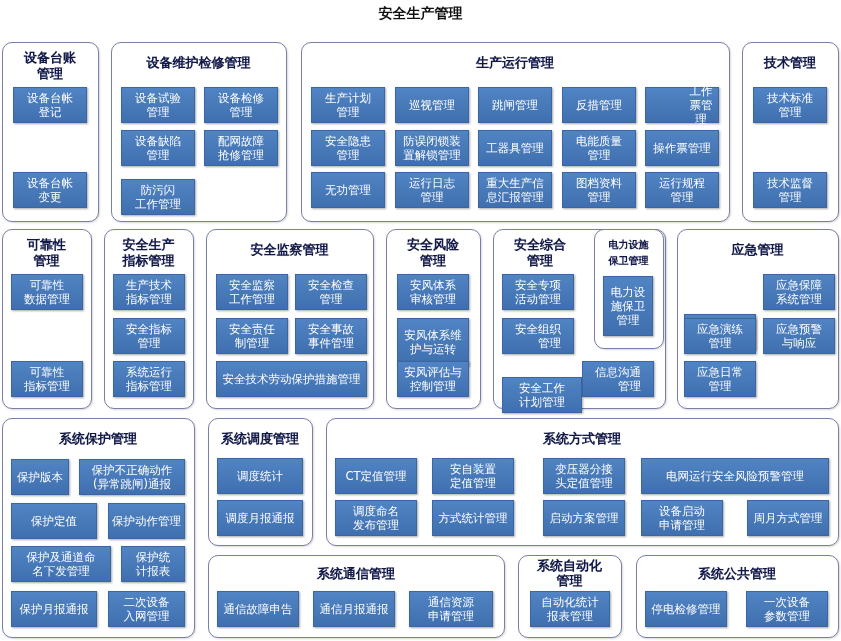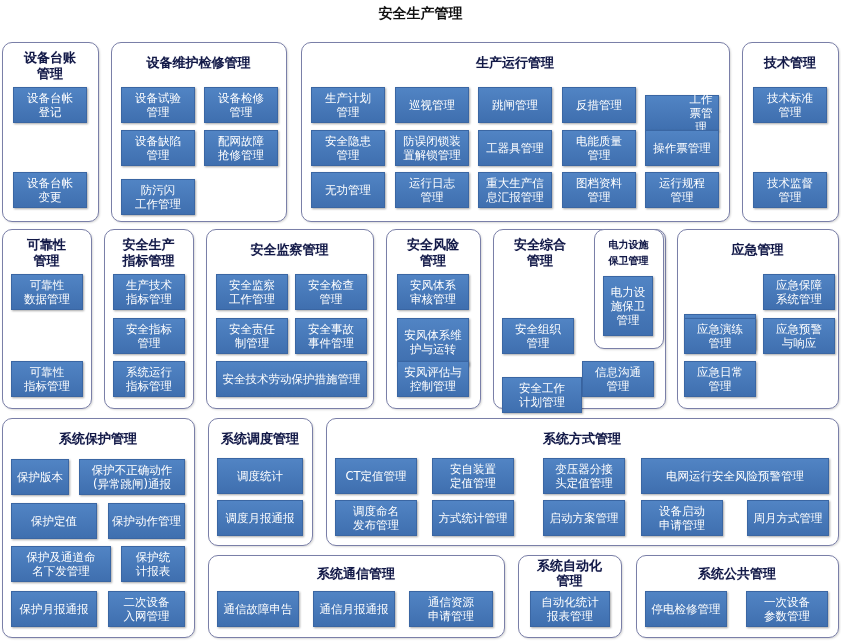--- a/index.html
+++ b/index.html
@@ -60,21 +60,21 @@
     </div>
   <div class="item" data-name="item-patrol" style="left:93px;top:44px;width:74px;height:36px;">
       <span data-name="item-label">巡视管理</span>
     </div>
   <div class="item" data-name="item-trip" style="left:176px;top:44px;width:74px;height:36px;">
       <span data-name="item-label">跳闸管理</span>
     </div>
   <div class="item" data-name="item-countermeasure" style="left:260px;top:44px;width:74px;height:36px;">
       <span data-name="item-label">反措管理</span>
     </div>
-  <div class="item" data-name="item-work-ticket" style="left:343px;top:52px;width:74px;height:36px;padding-left:40px;">
+  <div class="item" data-name="item-work-ticket" style="left:343px;top:44px;width:74px;height:36px;padding-left:40px;">
       <span data-name="item-label">工作票管理</span>
     </div>
   <div class="item" data-name="item-hazard" style="left:9px;top:87px;width:74px;height:36px;">
       <span data-name="item-label">安全隐患
 管理</span>
     </div>
   <div class="item" data-name="item-interlock" style="left:93px;top:87px;width:74px;height:36px;">
       <span data-name="item-label">防误闭锁装
 置解锁管理</span>
     </div>
@@ -187,29 +187,33 @@
     </div>
   <div class="item" data-name="item-risk-assess" style="left:10px;top:131px;width:72px;height:36px;">
       <span data-name="item-label">安风评估与
 控制管理</span>
     </div>
 </div>
 
 <div class="group" data-name="group-safety-comprehensive" style="left:493px;top:229px;width:173px;height:180px;">
   <div class="gtitle" data-name="group-title" style="left:0;top:7px;width:92px;white-space:pre-line;">安全综合
 管理</div>
-  <div class="item" data-name="item-safety-org" style="left:8px;top:88px;width:72px;height:36px;">
+  <div class="item" data-name="item-special-activity" style="left:8px;top:44px;width:72px;height:36px;">
+      <span data-name="item-label">安全专项
+活动管理</span>
+    </div>
+  <div class="item" data-name="item-safety-org" style="left:8px;top:88px;width:72px;height:36px;text-align:right;">
       <span data-name="item-label">安全组织
 管理</span>
     </div>
   <div class="item" data-name="item-safety-plan" style="left:8px;top:147px;width:80px;height:36px;">
       <span data-name="item-label">安全工作
 计划管理</span>
     </div>
-  <div class="item" data-name="item-info-communication" style="left:88px;top:131px;width:72px;height:36px;">
+  <div class="item" data-name="item-info-communication" style="left:88px;top:131px;width:72px;height:36px;text-align:right;">
       <span data-name="item-label">信息沟通
 管理</span>
     </div>
 </div>
 
 <div class="group" data-name="group-facility-protection" style="left:594px;top:229px;width:70px;height:120px;">
   <div class="gtitle" data-name="group-title" style="left:0;top:7px;width:67px;white-space:pre-line;font-size:10px;">电力设施
 保卫管理</div>
   <div class="item" data-name="item-facility-protection" style="left:8px;top:46px;width:50px;height:60px;">
       <span data-name="item-label">电力设

